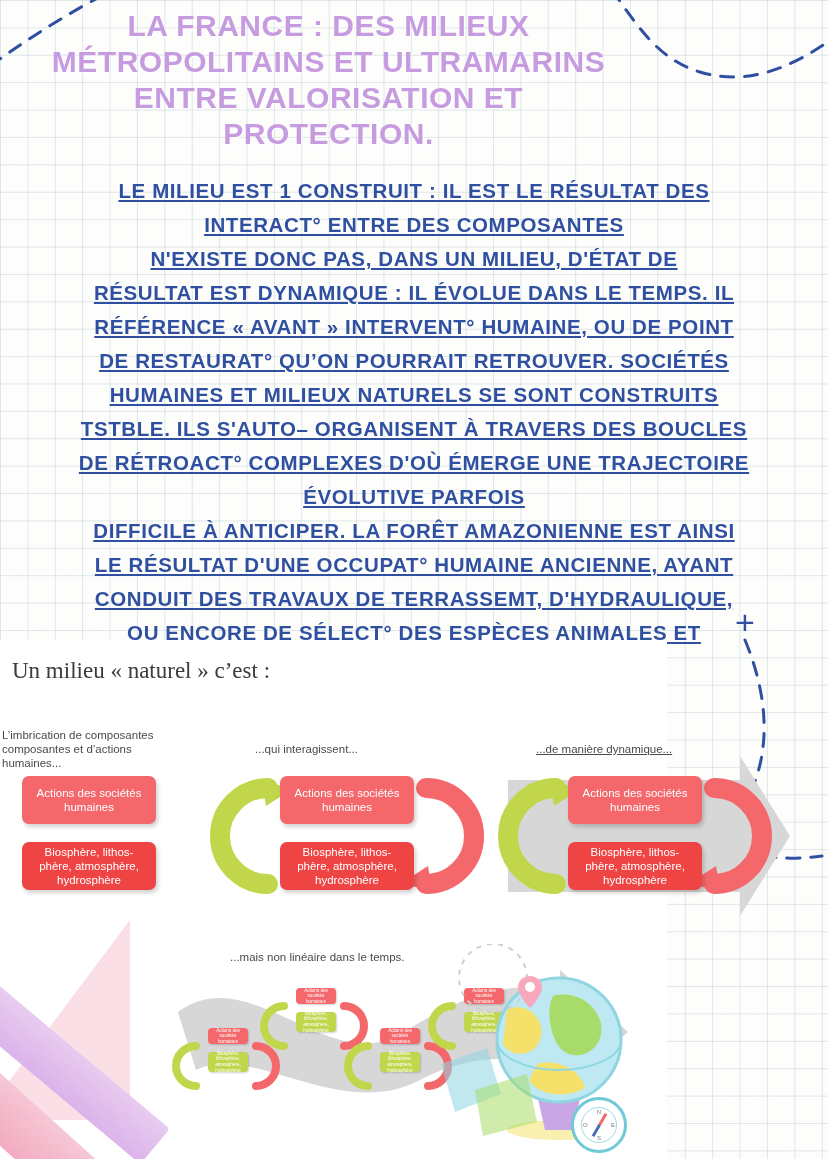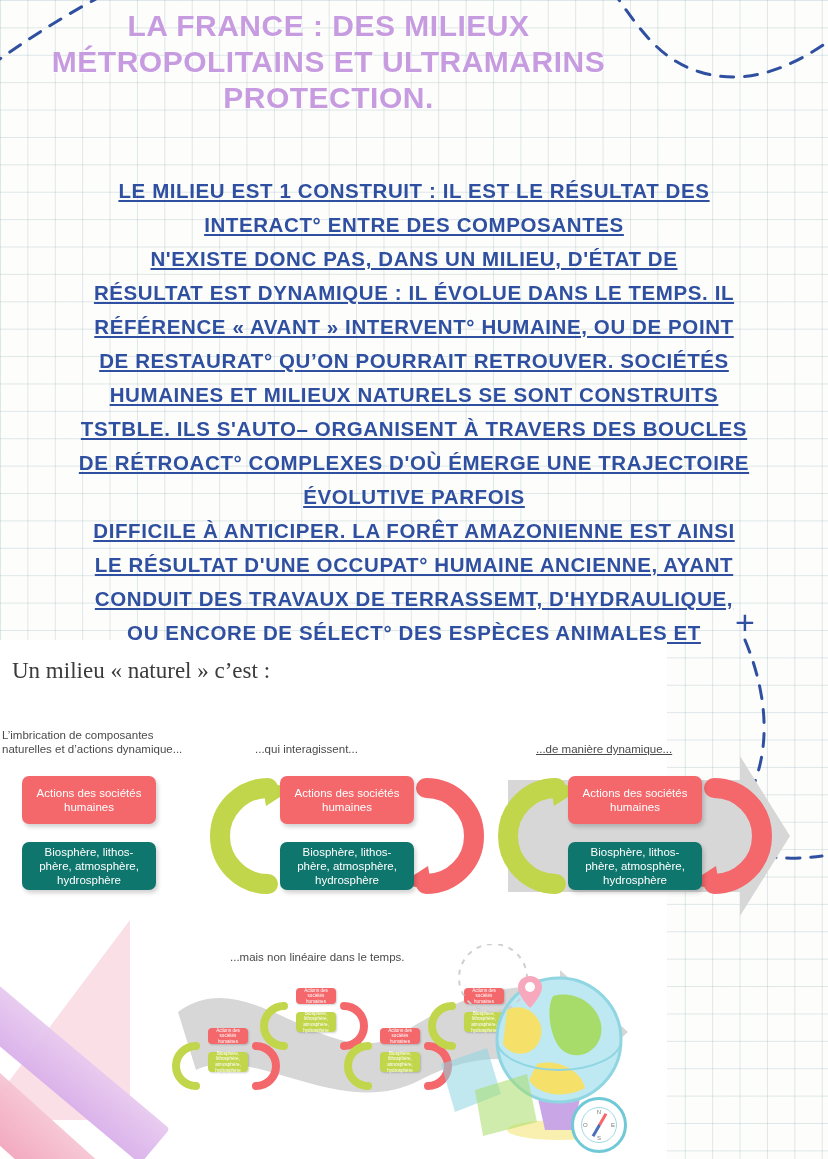--- a/index.html
+++ b/index.html
@@ -81,21 +81,21 @@
     border-radius: 7px;
     color: #ffffff;
     font-size: 11.5px;
     line-height: 14px;
     text-align: center;
     display: flex; align-items: center; justify-content: center;
     box-shadow: 2px 3px 4px rgba(0,0,0,0.18);
     padding: 4px 6px;
   }
   .box.pink { background: #f4676b; }
-  .box.green { background: #0f766e; }
+  .box.green { background: #ef4444; }
 
   
   .g1 { left: 22px; top: 136px; }
   .g1 .box { width: 134px; height: 48px; }
   .g1 .box.green { margin-top: 18px; }
 
   
   .g2 { left: 280px; top: 136px; }
   .g2 .box { width: 134px; height: 48px; }
   .g2 .box.green { margin-top: 18px; }
@@ -194,20 +194,21 @@
 
   <svg class="deco-svg" viewBox="0 0 828 1159">
     <path d="M -10 66 C 40 30, 90 0, 130 -18" stroke="#2f4fa0" stroke-width="3" fill="none" stroke-dasharray="13 11" stroke-linecap="round"></path>
     <path d="M 612 -10 C 640 30, 660 60, 700 72 C 745 86, 790 70, 836 36" stroke="#2f4fa0" stroke-width="3" fill="none" stroke-dasharray="13 11" stroke-linecap="round"></path>
     <path d="M 745 640 C 770 700, 772 760, 742 808 C 716 850, 760 864, 822 856" stroke="#2f4fa0" stroke-width="3" fill="none" stroke-dasharray="13 11" stroke-linecap="round"></path>
   </svg>
 
   <div class="title">
     <div>LA FRANCE : DES MILIEUX</div>
     <div>MÉTROPOLITAINS ET ULTRAMARINS</div>
+    <div>ENTRE VALORISATION ET</div>
     <div>PROTECTION.</div>
   </div>
 
   <div class="body-text">
     <p>LE MILIEU EST 1 CONSTRUIT : IL EST LE RÉSULTAT DES</p>
     <p>INTERACT° ENTRE DES COMPOSANTES</p>
     <p>N'EXISTE DONC PAS, DANS UN MILIEU, D'ÉTAT DE</p>
     <p>RÉSULTAT EST DYNAMIQUE : IL ÉVOLUE DANS LE TEMPS. IL</p>
     <p>RÉFÉRENCE « AVANT » INTERVENT° HUMAINE, OU DE POINT</p>
     <p>DE RESTAURAT° QU’ON POURRAIT RETROUVER. SOCIÉTÉS</p>
@@ -221,21 +222,21 @@
     <p>OU ENCORE DE SÉLECT° DES ESPÈCES ANIMALES ET</p>
     <p>VÉGÉTALES.</p>
   </div>
 
   <div class="plus-mark">+</div>
 
   <div class="figure-panel">
 
     <div class="fig-heading">Un milieu « naturel » c’est :</div>
 
-    <div class="cap c1">L’imbrication de composantes naturelles et d’actions dynamique...</div>
+    <div class="cap c1">L’imbrication de composantes composantes et d’actions humaines...</div>
     <div class="cap c2">...qui interagissent...</div>
     <div class="cap c3">...de manière dynamique...</div>
     <div class="cap c4">...mais non linéaire dans le temps.</div>
 
     <svg style="position:absolute;left:0;top:0;width:828px;height:519px" viewBox="0 0 828 519">
 
       <path d="M 268 148 A 48 48 0 0 0 268 244" stroke="#c2d64b" stroke-width="20" fill="none" stroke-linecap="round"></path>
       <polygon points="262,142 294,148 266,166" fill="#c2d64b"></polygon>
       <path d="M 426 148 A 48 48 0 0 1 426 244" stroke="#f4676b" stroke-width="20" fill="none" stroke-linecap="round"></path>
       <polygon points="432,250 400,244 428,226" fill="#f4676b"></polygon>

